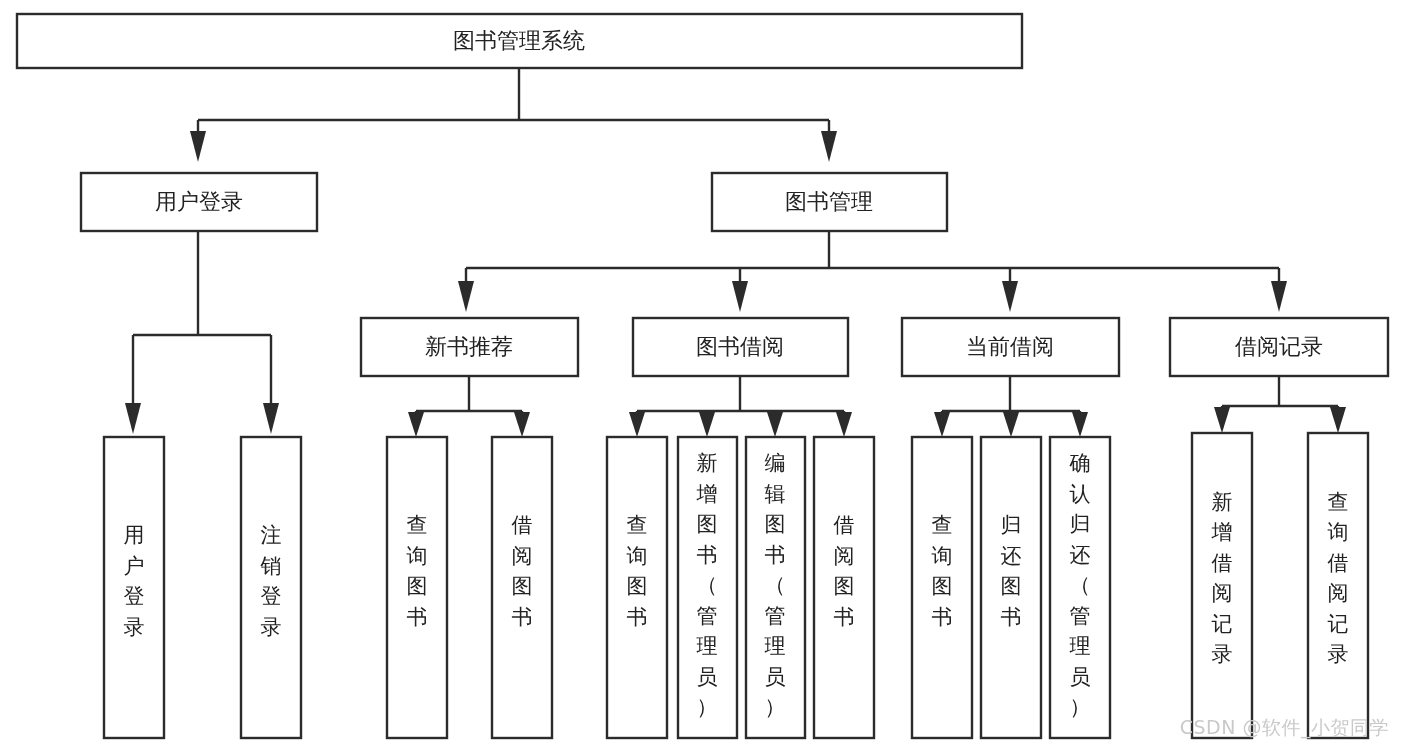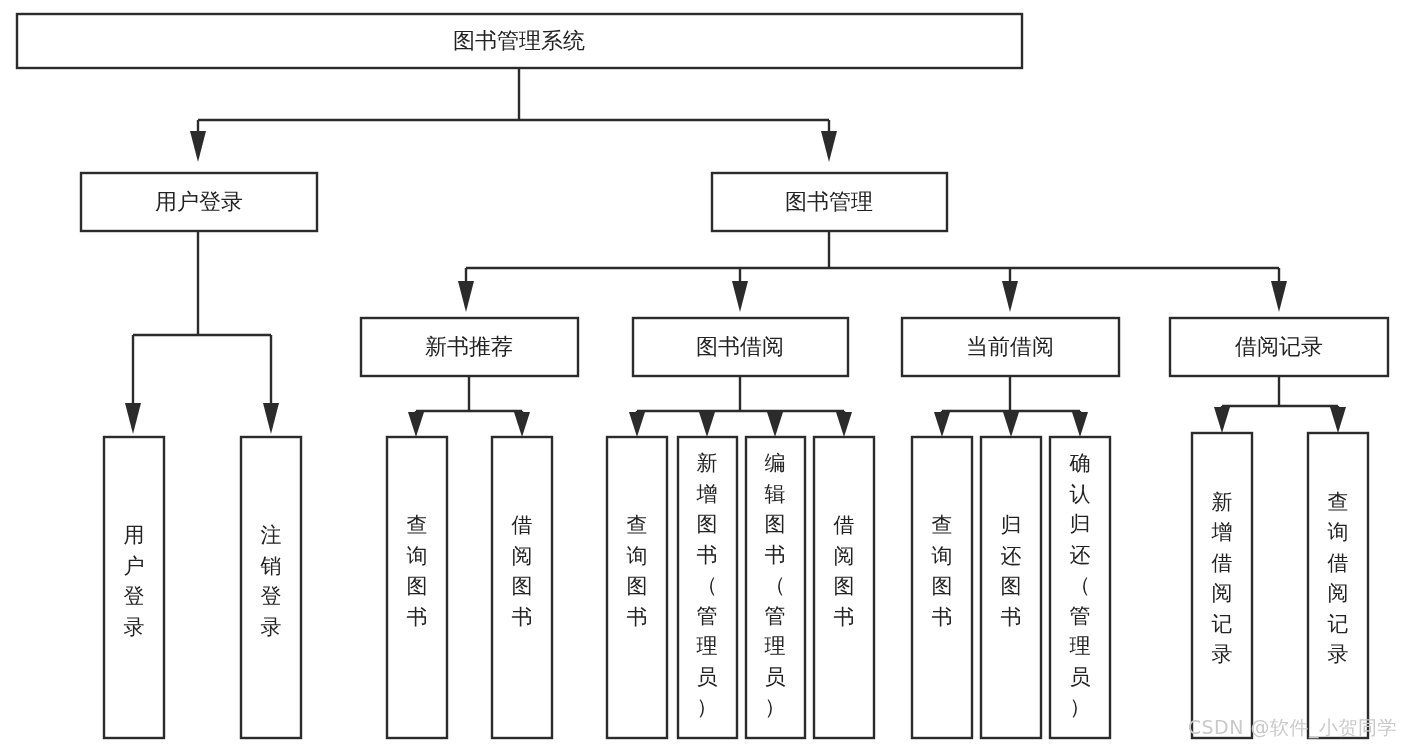--- a/index.html
+++ b/index.html
@@ -42,21 +42,21 @@
     stroke-width: 2.4;
     fill: none;
     stroke-linecap: butt;
   }
   .arrow-head {
     fill: #2b2b2b;
     stroke: none;
   }
   .watermark {
     position: absolute;
-    right: 8px;
+    right: 16px;
     bottom: 6px;
     font-family: "DejaVu Sans", "Liberation Sans", sans-serif;
     font-size: 19px;
     color: #c9c9c9;
     letter-spacing: 0.5px;
     white-space: nowrap;
     pointer-events: none;
   }
 </style>
 </head>

